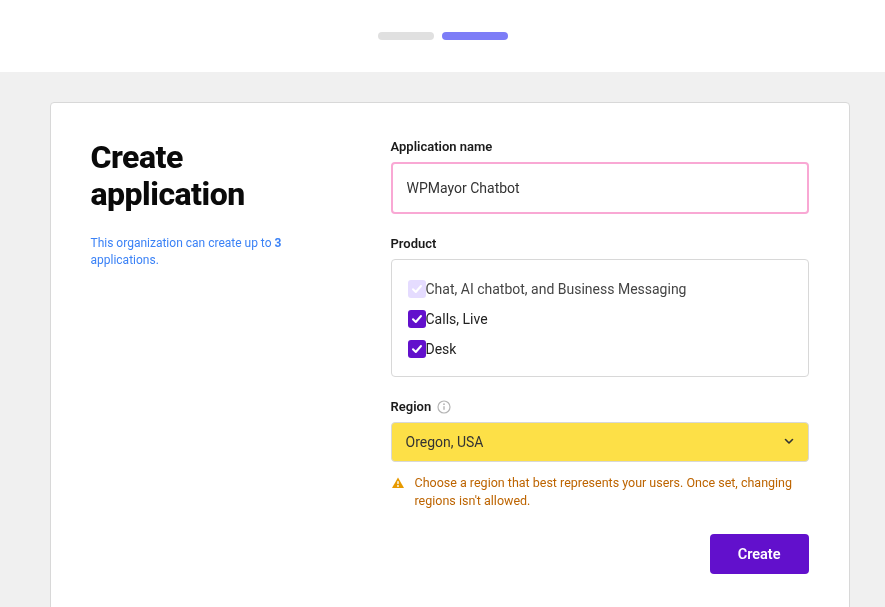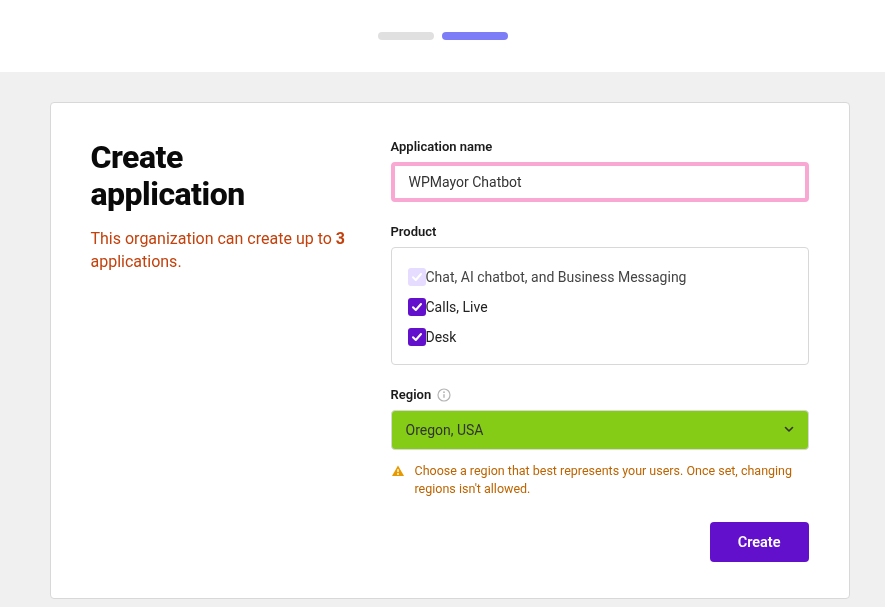--- a/index.html
+++ b/index.html
@@ -5,39 +5,39 @@
     * { box-sizing: border-box; margin: 0; padding: 0; }
     body { font-family: -apple-system, BlinkMacSystemFont, "Segoe UI", Roboto, Helvetica, Arial, sans-serif; background: #fff; width: 885px; height: 607px; overflow: hidden; }
     .top-area { background: #fff; height: 72px; display: flex; align-items: center; justify-content: center; gap: 8px; }
     .progress-pill { height: 8px; border-radius: 4px; }
     .progress-pill.inactive { width: 56px; background: #e0e0e0; }
     .progress-pill.active { width: 66px; background: #7d7df7; }
     .main-area { background: #f0f0f0; width: 100%; height: calc(607px - 72px); padding-top: 30px; padding-left: 14px; }
     .card { width: 800px; margin: 0 auto; background: #fff; border: 1px solid #d8d8d8; border-radius: 4px; padding: 36px 40px 36px 40px; display: flex; gap: 40px; }
     .left-col { flex: 0 0 260px; }
     .page-title { font-size: 32px; font-weight: 800; line-height: 1.15; color: #0a0a0a; letter-spacing: -0.5px; }
-    .subtext { margin-top: 14px; font-size: 16px; color: #c2410c; line-height: 1.45; }
+    .subtext { margin-top: 22px; font-size: 12px; color: #3b82f6; line-height: 1.45; }
     .right-col { flex: 1; }
     .field-group { margin-bottom: 22px; }
     .field-label { font-size: 13px; font-weight: 600; color: #1a1a1a; margin-bottom: 8px; display: flex; align-items: center; gap: 6px; }
-    .text-input { width: 100%; height: 40px; border: 4px solid #f9a8d4; border-radius: 4px; padding: 0 14px; font-size: 14px; color: #333; font-family: inherit; }
+    .text-input { width: 100%; height: 52px; border: 2px solid #f9a8d4; border-radius: 4px; padding: 0 14px; font-size: 14px; color: #333; font-family: inherit; }
     .text-input::placeholder { color: #888; }
     .product-box { border: 1px solid #d8d8d8; border-radius: 4px; padding: 14px 16px 12px 16px; }
     .product-row { display: flex; align-items: center; padding: 6px 0; cursor: pointer; }
     .product-row.disabled { cursor: default; }
     .checkbox { width: 18px; height: 18px; border-radius: 3px; display: flex; align-items: center; justify-content: center; flex-shrink: 0; }
     .checkbox.checked { background: #6210cc; }
     .checkbox.checked-disabled { background: #e5dcff; }
     .checkbox svg { width: 12px; height: 12px; }
     .checkbox.checked svg path { stroke: #fff; }
     .checkbox.checked-disabled svg path { stroke: #fff; }
     .product-label { font-size: 14px; color: #222; }
     .product-row.disabled .product-label { color: #444; }
     .select-wrap { position: relative; }
-    .select { width: 100%; height: 40px; border: 1px solid #d8d8d8; border-radius: 4px; padding: 0 14px; font-size: 14px; color: #333; appearance: none; -webkit-appearance: none; background: #84cc16; font-family: inherit; cursor: pointer; }
+    .select { width: 100%; height: 40px; border: 1px solid #d8d8d8; border-radius: 4px; padding: 0 14px; font-size: 14px; color: #333; appearance: none; -webkit-appearance: none; background: #fde047; font-family: inherit; cursor: pointer; }
     .chevron { position: absolute; right: 14px; top: 50%; transform: translateY(-50%); pointer-events: none; }
     .info-icon-wrap { width: 14px; height: 14px; display: inline-flex; align-items: center; justify-content: center; opacity: 0.55; }
     .warning-row { display: flex; gap: 10px; margin-top: 12px; }
     .warning-icon-wrap { flex-shrink: 0; width: 14px; margin-top: 1px; }
     .warning-text { font-size: 12.5px; line-height: 1.45; color: #bd6400; }
     .btn-row { display: flex; justify-content: flex-end; margin-top: 24px; }
     .create-btn { background: #6210cc; color: #fff; border: none; border-radius: 4px; height: 40px; padding: 0 28px; font-size: 14.5px; font-weight: 600; cursor: pointer; font-family: inherit; }
   </style>
 </head>
 <body>

